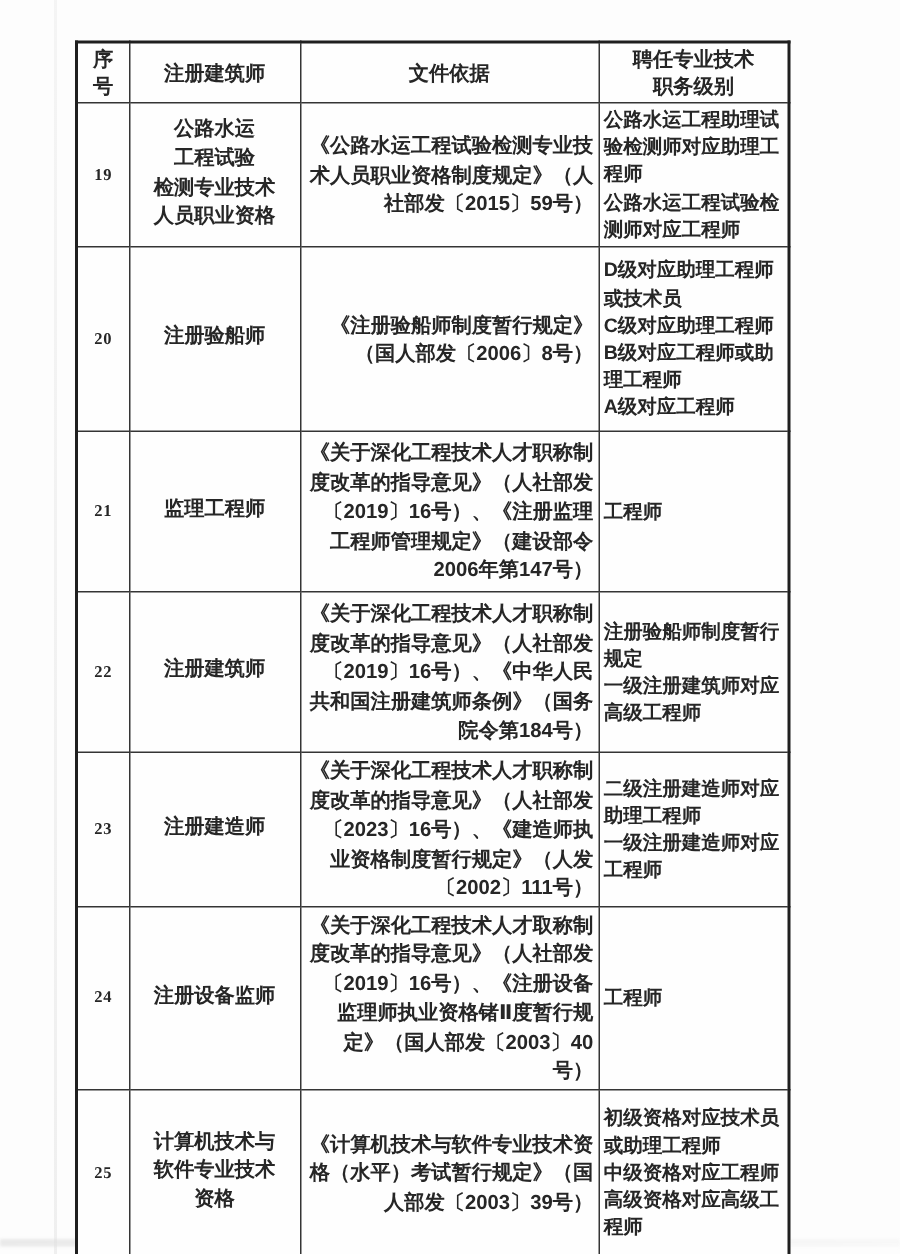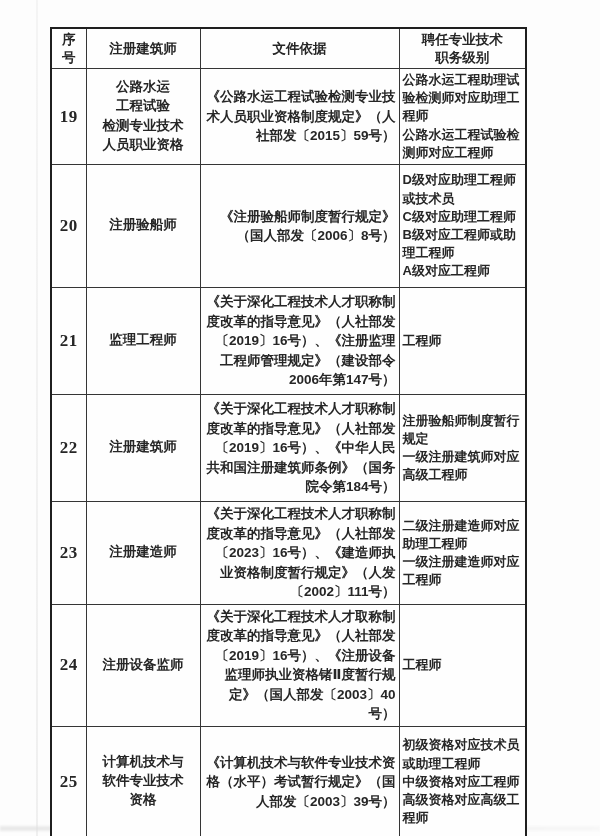--- a/index.html
+++ b/index.html
@@ -35,21 +35,21 @@
     vertical-align:middle;
     font-weight:700;
     padding:2px 3px;
     overflow:hidden;
   }
   .qual th{
     font-size:13.5px;line-height:1.3;text-align:center;
     padding:2px 1px;
   }
   .c-no{
-    text-align:center;font-size:17px;
+    text-align:center;font-size:11px;
     font-family:"Liberation Serif","DejaVu Serif",serif;
     letter-spacing:.5px;
   }
   .c-name{
     text-align:center;font-size:13.5px;line-height:1.42;
     padding:2px 2px;
     font-family:Liberation Mono, monospace;
   }
   .c-basis{
     text-align:right;font-size:13.5px;line-height:1.44;

